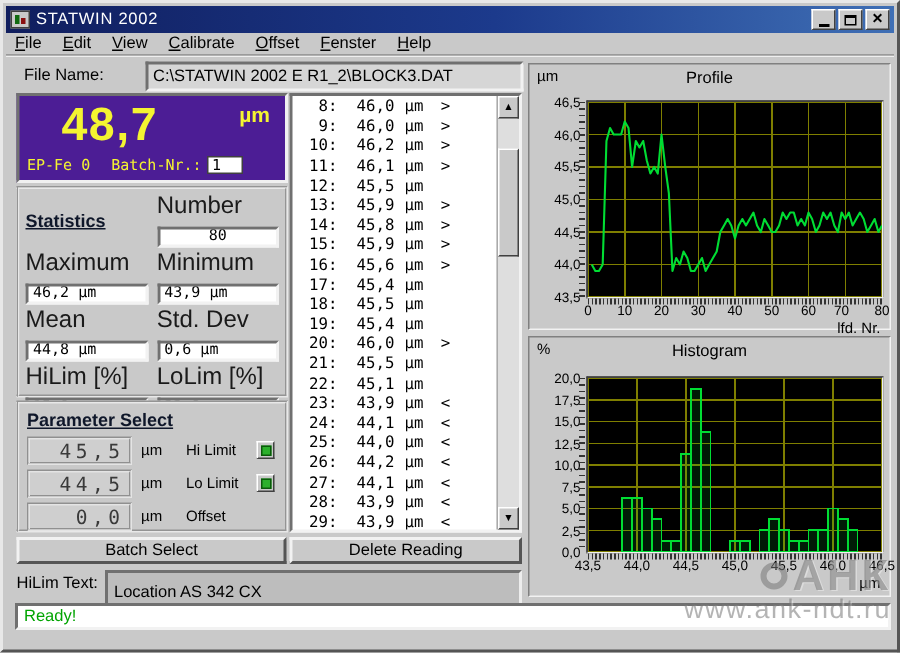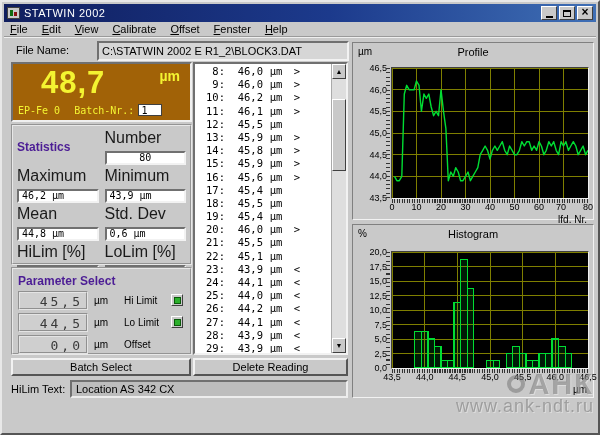--- a/index.html
+++ b/index.html
@@ -34,34 +34,34 @@
   .menu-item::first-letter { text-decoration:underline; }
 
   
   .fname-label { position:absolute; left:14px; top:42px; font-size:11px; }
   .fname-field { position:absolute; left:95px; top:39px; width:252px; height:17px;
                  background:#d6d6d6; border:2px solid; border-color:#707070 #f2f2f2 #f2f2f2 #707070;
                  font-size:11px; font-family:"Liberation Sans",sans-serif; padding:8px 3px; color:#000; }
 
   
   .display-panel { position:absolute; left:9px; top:60px; width:181px; height:60px;
-                   background:#a16207; border:2px solid; border-color:#707070 #f0f0f0 #f0f0f0 #707070; }
+                   background:#4c1d95; border:2px solid; border-color:#707070 #f0f0f0 #f0f0f0 #707070; }
   .big-value { position:absolute; left:28px; top:1px; color:#f4f431; font-size:31px; font-weight:bold; letter-spacing:1px; }
   .big-unit { position:absolute; right:10px; top:4px; color:#f4f431; font-size:14px; font-weight:bold; }
   .display-bottom { position:absolute; left:5px; right:5px; bottom:4px; display:flex; align-items:center;
                     color:#f4f431; font-size:10px; font-family:"DejaVu Sans Mono",monospace; }
   .batch-nr-label { margin-left:14px; }
   .batch-nr-input { width:24px; height:12px; margin-left:4px; background:#fff; color:#000;
                     border:1px solid #404040; font-size:10px; text-align:left; padding:0 2px;
                     font-family:"DejaVu Sans Mono",monospace; }
 
   .stats-panel { position:absolute; left:9px; top:122px; width:181px; height:141px;
                  background:#c9c9c9; border:2px groove #e8e8e8; padding:2px 4px; }
   .stats-grid { display:grid; grid-template-columns:1fr 1fr; column-gap:6px; row-gap:1px; }
-  .panel-title { color:#4c1d95; font-weight:bold; font-size:12px; }
+  .panel-title { color:#0f172a; font-weight:bold; font-size:12px;text-decoration:underline; }
   .stats-title-cell { display:flex; align-items:center; }
   .field-label { font-size:16px; color:#1a1a1a; margin-top:1px; }
   .field-input { width:100%; height:14px; background:#fff; border:2px solid; border-color:#707070 #f2f2f2 #f2f2f2 #707070;
                  font-size:10px; font-family:"DejaVu Sans Mono",monospace; padding:0 3px; color:#000; }
   .field-input.center { text-align:center; }
 
   .param-panel { position:absolute; left:9px; top:265px; width:181px; height:88px;
                  background:#c9c9c9; border:2px groove #e8e8e8; padding:2px 5px; }
   .param-row { display:flex; align-items:center; height:22px; }
   .param-value { width:70px; height:19px; background:#cfcfcf;
@@ -94,21 +94,21 @@
   .r-f { width:16px; text-align:center; }
   .scrollbar { width:15px; background:#dedede; border-left:1px solid #aaa; display:flex; flex-direction:column; }
   .sb-btn { height:15px; background:#c9c9c9; border:1px solid; border-color:#fff #404040 #404040 #fff;
             font-size:7px; display:flex; align-items:center; justify-content:center; color:#000; }
   .sb-track { flex:1; position:relative; }
   .sb-thumb { position:absolute; left:0; right:0; top:20px; height:72px; background:#c9c9c9;
               border:1px solid; border-color:#fff #404040 #404040 #fff; }
 
   
   .batchtext-label { position:absolute; left:9px; top:381px; font-size:11px; }
-  .batchtext-field { position:absolute; left:68px; top:378px; width:278px; height:18px;
+  .batchtext-field { position:absolute; left:68px; top:378px; width:278px; height:30px;
                      background:#bdbdbd; border:2px solid; border-color:#707070 #ededed #ededed #707070;
                      font-size:11px; padding:0 4px; color:#000; font-family:"Liberation Sans",sans-serif; }
   .statusbar { position:absolute; left:8px; top:400px; width:584px; height:18px;
                background:#fff; border:2px solid; border-color:#707070 #f2f2f2 #f2f2f2 #707070;
                display:flex; align-items:center; padding:0 4px; }
   .status-text { color:#00a400; font-size:11px; }
 
   
   .chart-panel { position:absolute; background:#c9c9c9;
                  border:1px solid; border-color:#808080 #f2f2f2 #f2f2f2 #808080; }
@@ -368,20 +368,23 @@
       <div class="sb-track">
         <div class="sb-thumb"></div>
       </div>
       <div class="sb-btn">▼</div>
     </div>
   </div>
 
   <span class="batchtext-label">HiLim Text:</span>
   <input class="batchtext-field" value="Location AS 342 CX" style="">
 
+  <div class="statusbar">
+    <span class="status-text">Ready!</span>
+  </div>
 
   <div class="chart-panel profile-panel">
       <div class="chart-ylabel">µm</div>
       <div class="chart-title">Profile</div>
       <div class="plot" style="left: 38px; top: 24px; width: 198px; height: 132px;"><svg width="196" height="130">
           <line x1="0" y1="0" x2="0" y2="130" stroke="#7f7f00" stroke-width="1" shape-rendering="crispEdges"></line>
           <line x1="24.5" y1="0" x2="24.5" y2="130" stroke="#7f7f00" stroke-width="1" shape-rendering="crispEdges"></line>
           <line x1="49" y1="0" x2="49" y2="130" stroke="#7f7f00" stroke-width="1" shape-rendering="crispEdges"></line>
           <line x1="73.5" y1="0" x2="73.5" y2="130" stroke="#7f7f00" stroke-width="1" shape-rendering="crispEdges"></line>
           <line x1="98" y1="0" x2="98" y2="130" stroke="#7f7f00" stroke-width="1" shape-rendering="crispEdges"></line>

